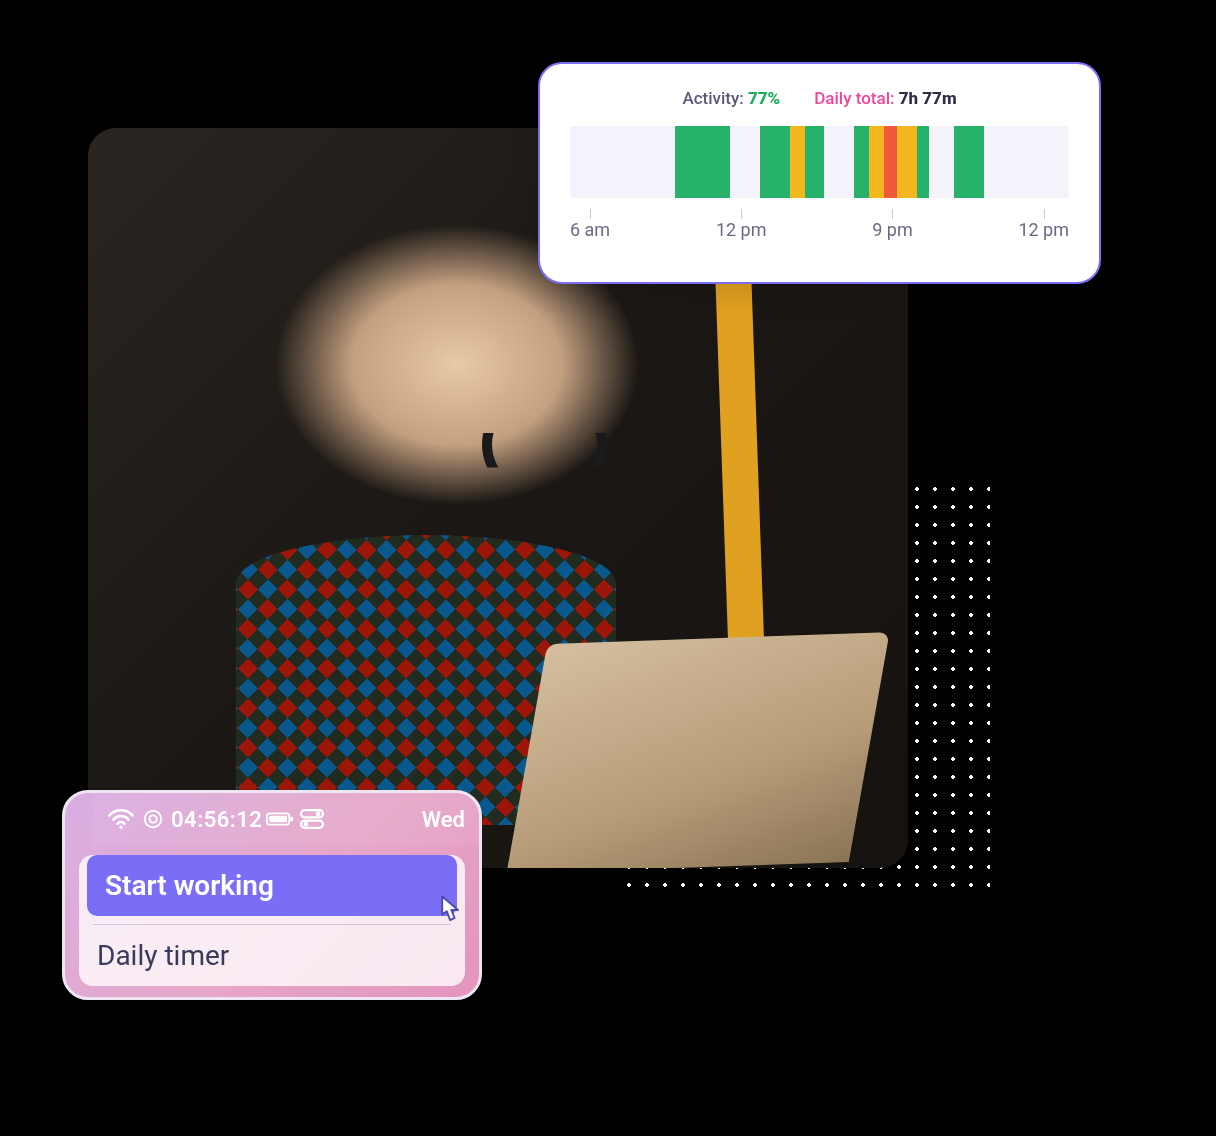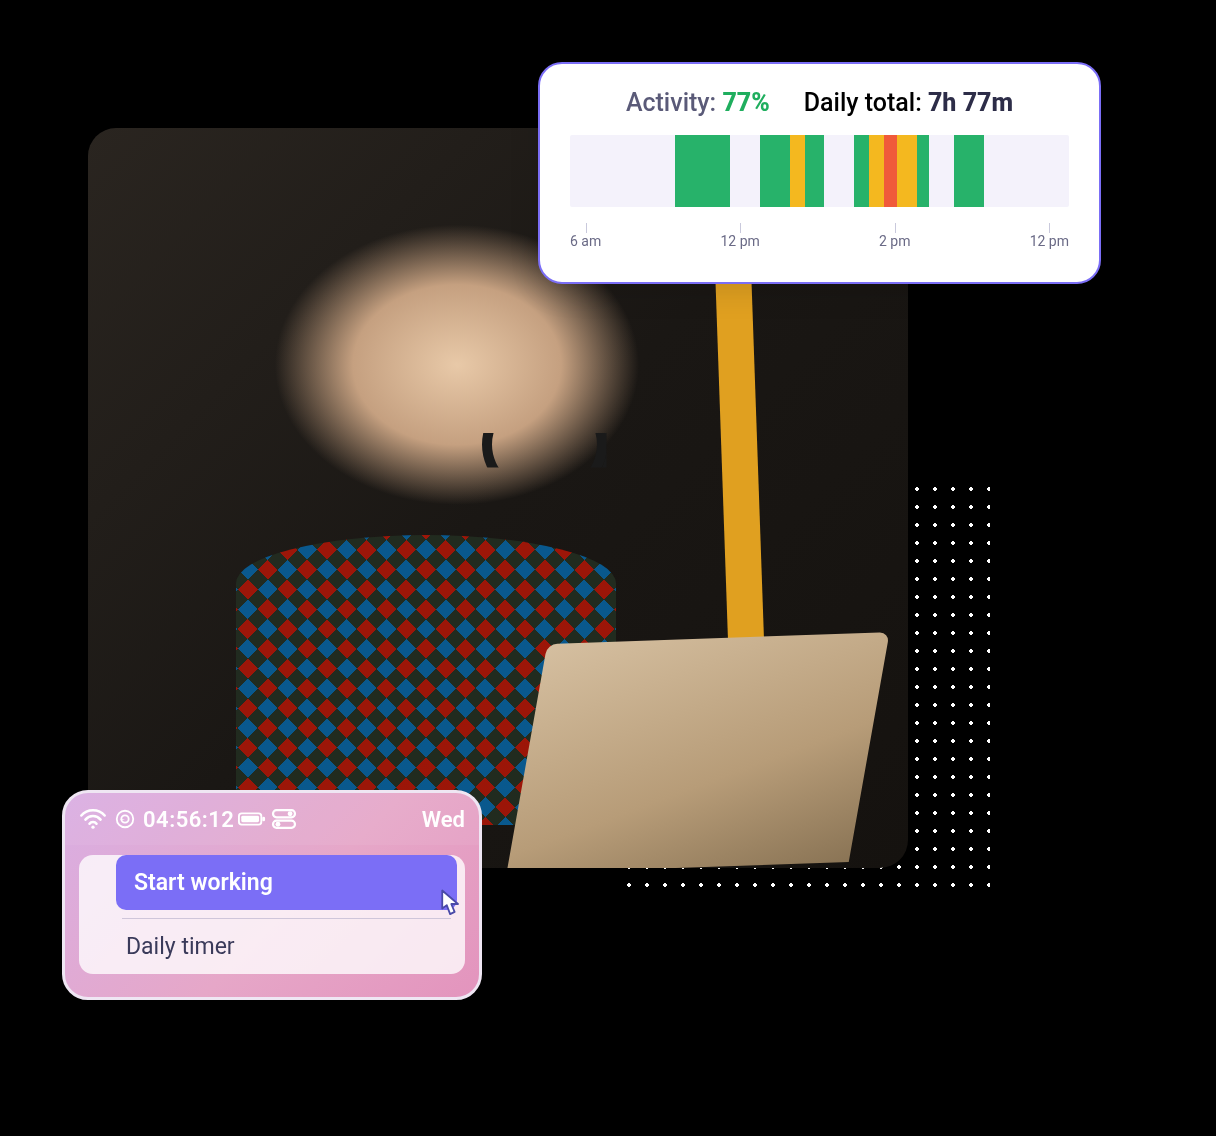--- a/index.html
+++ b/index.html
@@ -94,27 +94,27 @@
       background: #fff;
       border: 2px solid #7b6ef6;
       border-radius: 24px;
       padding: 24px 30px 18px;
       box-shadow: 0 8px 30px rgba(0,0,0,.12);
     }
     .activity-header {
       display: flex;
       justify-content: center;
       gap: 34px;
-      font-size: 25px;
+      font-size: 17px;
       color: #3a3a56;
       margin-bottom: 18px;
     }
     .activity-label { color: #5a5a78; font-weight: 500; }
     .activity-value { color: #1fae5e; font-weight: 800; }
-    .daily-label { color: #000000; font-weight: 500; text-align: right; }
+    .daily-label { color: #ec4899; font-weight: 500; text-align: right; }
     .daily-value { color: #2d2d48; font-weight: 800; }
     .timeline {
       position: relative;
       height: 72px;
       background: #f4f2fb;
       border-radius: 2px;
       margin-bottom: 4px;
     }
     .seg {
       position: absolute;
@@ -124,21 +124,21 @@
     .seg.green { background: #27b26a; }
     .seg.yellow { background: #f4b81f; }
     .seg.red { background: #f05a3a; }
     .axis {
       position: relative;
       height: 38px;
       display: flex;
       justify-content: space-between;
       align-items: flex-end;
       color: #6a6a86;
-      font-size: 14px;
+      font-size: 18px;
       padding-top: 6px;
     }
     .tick {
       position: relative;
       text-align: center;
       flex: 0 0 auto;
     }
     .tick::before {
       content: "";
       position: absolute;
@@ -163,39 +163,39 @@
     .menubar-top {
       height: 52px;
       display: flex;
       align-items: center;
       padding: 12px 14px;
       gap: 4px;
       color: #fff;
       font-size: 22px;
       font-weight: 600;
       background: rgba(255,255,255,0.06);
+      margin-left: 28px;
     }
     .m-icon {
       width: 28px;
       height: 22px;
       flex: 0 0 auto;
       display: flex;
       align-items: center;
       justify-content: center;
     }
     .m-icon svg { width: 100%; height: 100%; }
     .timer-text { letter-spacing: .5px; }
     .day-text { margin-left: auto; }
     .dropdown {
       margin: 10px 14px 0;
       background: rgba(255,255,255,.78);
       border-radius: 14px;
-      font-size: 23px;
+      font-size: 28px;
       color: #3a3a5a;
-      padding-left: 29px;
     }
     .dd-item {
       padding: 14px 18px;
     }
     .dd-item.primary {
       margin: 8px;
       border-radius: 10px;
       background: #7b6ef6;
       color: #fff;
       font-weight: 600;
@@ -245,21 +245,21 @@
         <div class="seg green" style="left: 57%; width: 3%;"></div>
         <div class="seg yellow" style="left: 60%; width: 3%;"></div>
         <div class="seg red" style="left: 63%; width: 2.5%;"></div>
         <div class="seg yellow" style="left: 65.5%; width: 4%;"></div>
         <div class="seg green" style="left: 69.5%; width: 2.5%;"></div>
         <div class="seg green" style="left: 77%; width: 6%;"></div>
       </div>
     <div class="axis" id="axis">
         <div class="tick">6 am</div>
         <div class="tick">12 pm</div>
-        <div class="tick">2 pm</div>
+        <div class="tick">9 pm</div>
         <div class="tick">12 pm</div>
       </div>
   </div>
 
   <div class="menubar-card">
     <div class="menubar-top">
       <span class="m-icon">
         <svg viewBox="0 0 24 18" fill="none" stroke="#fff" stroke-width="2.2" stroke-linecap="round">
           <path d="M2 6 C7 0 17 0 22 6"></path>
           <path d="M5.5 9.5 C9 5.5 15 5.5 18.5 9.5"></path>

